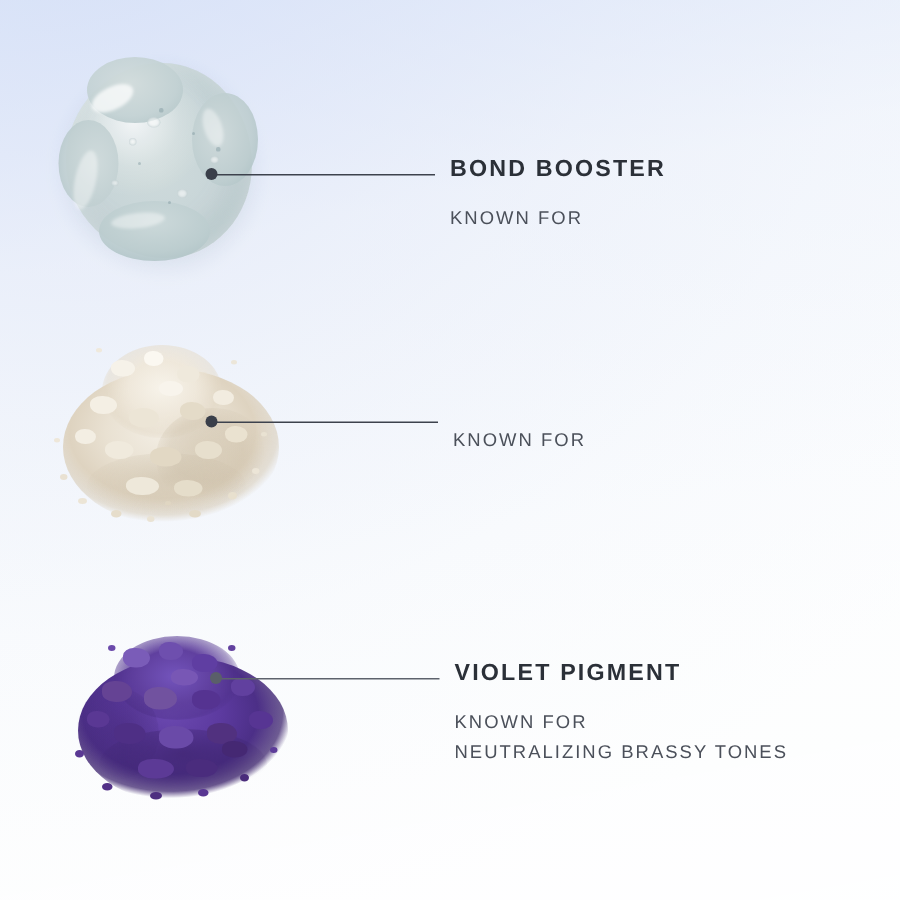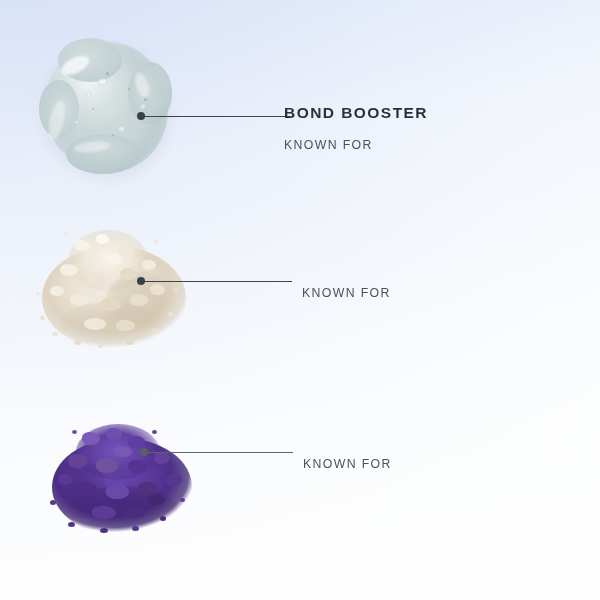--- a/index.html
+++ b/index.html
@@ -279,26 +279,28 @@
 
   <div class="leader" style="left:141px; top:116px; width:149px;"></div>
   <div class="dot" style="left:137px; top:112px; width:8px; height:8px;"></div>
 
   <div class="leader" style="left:141px; top:281px; width:151px;"></div>
   <div class="dot" style="left:137px; top:277px; width:8px; height:8px;"></div>
 
   <div class="leader soft" style="left:144px; top:452px; width:149px;"></div>
   <div class="dot soft" style="left:140px; top:448px; width:8px; height:8px;"></div>
 
-  <div class="label-block" style="left:284px; top:104px;">
+  <div class="label-block" style="left:300px; top:104px;">
     <p class="label-title">BOND BOOSTER</p>
     <p class="label-sub first">KNOWN FOR</p>
   </div>
 
   <div class="label-block" style="left:302px; top:269px;">
     <p class="label-sub first">KNOWN FOR</p>
   </div>
 
   <div class="label-block" style="left:303px; top:440px;">
+    <p class="label-title">VIOLET PIGMENT</p>
     <p class="label-sub first">KNOWN FOR</p>
+    <p class="label-sub">NEUTRALIZING BRASSY TONES</p>
   </div>
 
 </div>
 
 </body></html>

